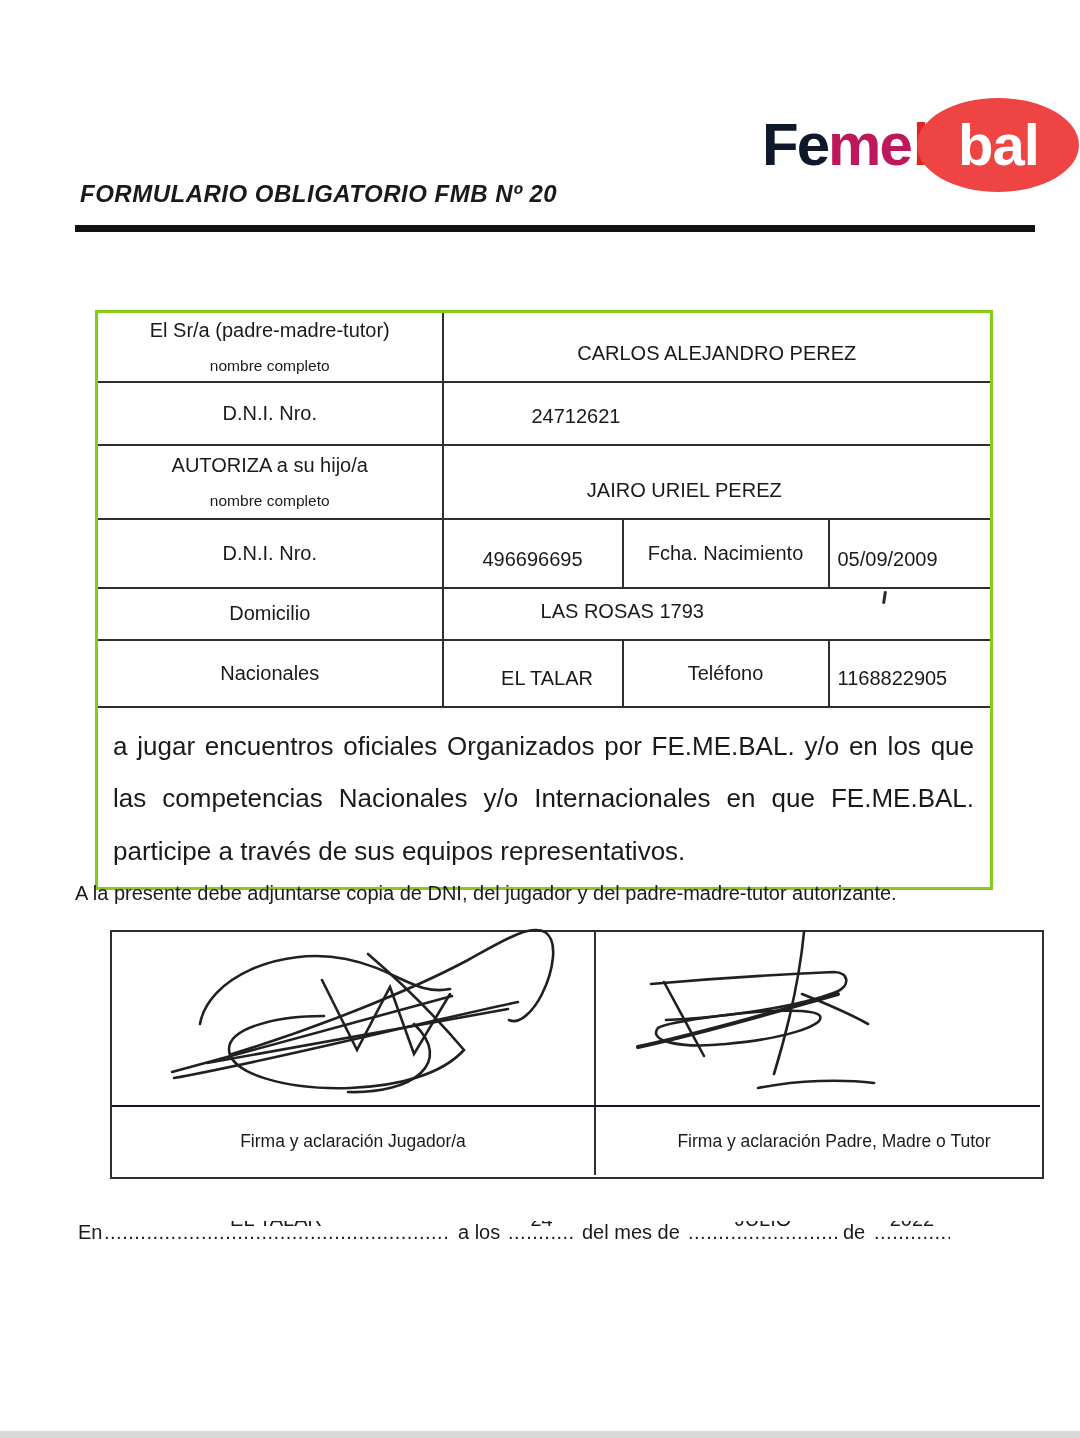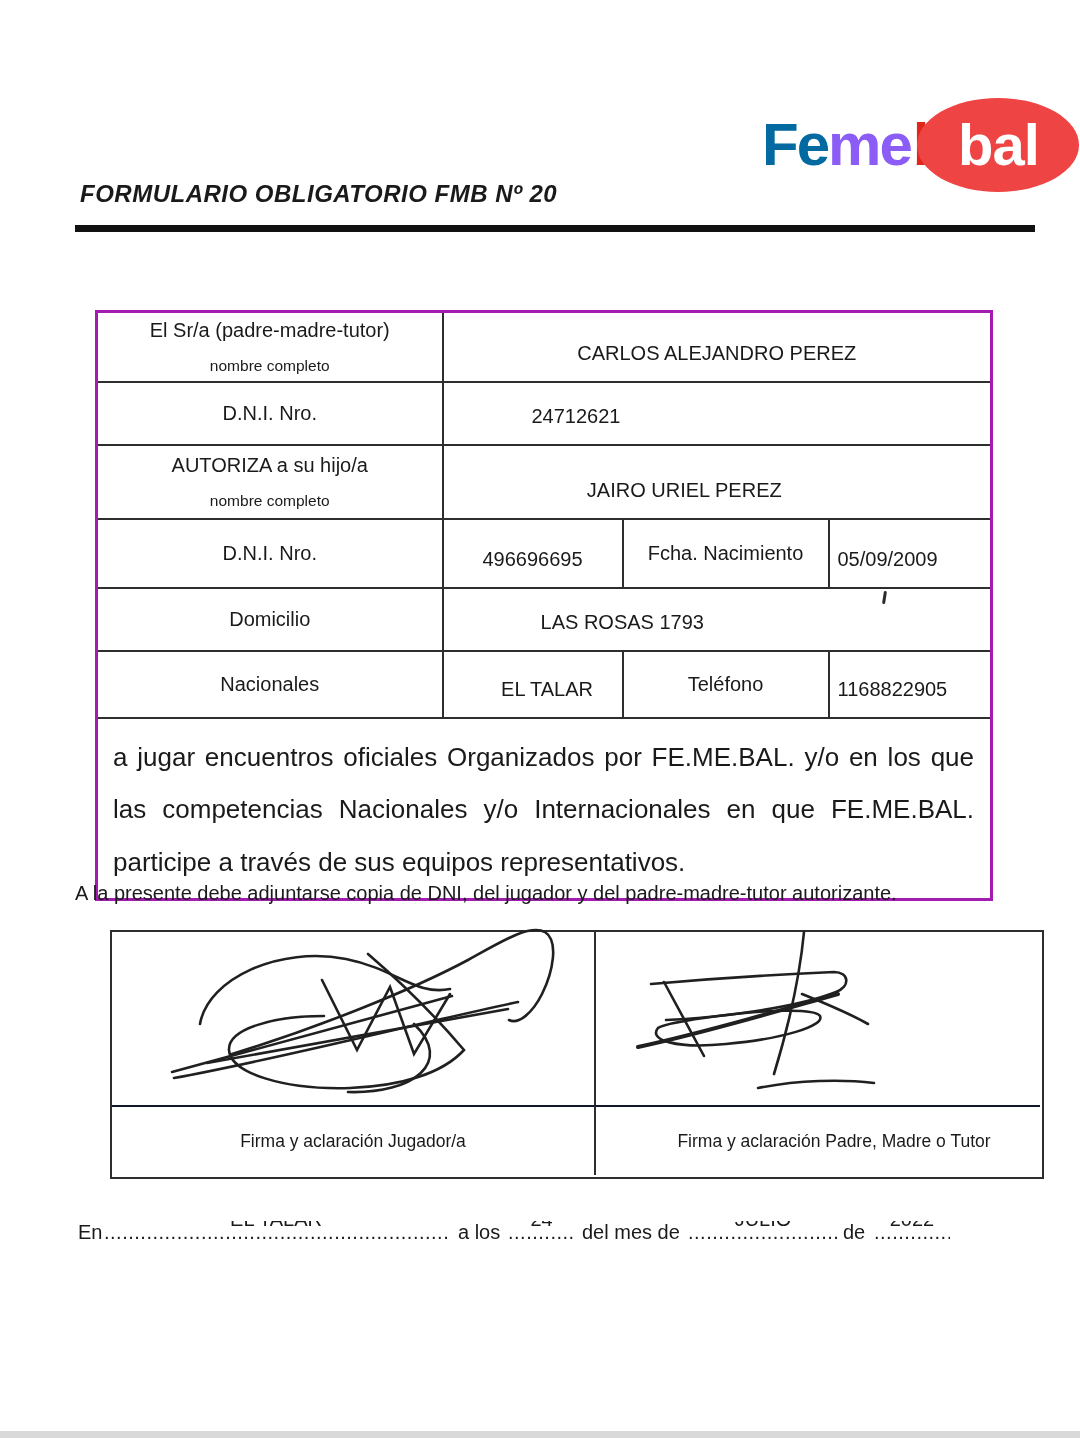--- a/index.html
+++ b/index.html
@@ -4,42 +4,42 @@
 <style>
   html,body { margin:0; padding:0; background:#ffffff; }
   .page {
     position:relative; width:1080px; height:1438px; background:#ffffff;
     font-family:"Liberation Sans", sans-serif; color:#1a1a1a; overflow:hidden;
   }
 
   
   .logo { position:absolute; top:98px; left:762px; display:flex; align-items:center;
           font-weight:bold; font-size:60px; letter-spacing:-2px; line-height:1; }
-  .logo-fe { color:#0369a1; position:relative; z-index:3; }
-  .logo-me { color:#8b5cf6; position:relative; z-index:3; }
+  .logo-fe { color:#0f172a; position:relative; z-index:3; }
+  .logo-me { color:#be185d; position:relative; z-index:3; }
   .logo-b-out { color:#e1251b; position:relative; z-index:1; margin-left:2px; margin-right:-30px; }
   .logo-ball {
     position:relative; z-index:2; width:162px; height:94px; background:#ef4444;
     border-radius:50%; display:flex; align-items:center; justify-content:center;
     color:#ffffff; font-size:58px; letter-spacing:-1px;
   }
 
   
   .doc-title { position:absolute; top:180px; left:80px; font-size:24px; font-weight:bold;
                font-style:italic; letter-spacing:0.5px; white-space:nowrap; }
   .thick-rule { position:absolute; top:225px; left:75px; width:960px; height:7px; background:#111; }
   .section-heading { position:absolute; top:266px; left:0; width:1080px; text-align:center;
                      font-size:20.5px; font-weight:bold; text-decoration:underline;
                      text-underline-offset:4px; text-decoration-thickness:2px; }
 
   
   .form-table { position:absolute; top:310px; left:95px; border-collapse:collapse;
                 table-layout:fixed; width:895px; background:#fff; }
   .form-table td { border:2px solid #2e2e2e; font-size:20px; overflow:hidden; }
-  .form-table { border:3px solid #a21caf; }
+  .form-table { border:3px solid #84cc16; }
   td.lbl { text-align:center; vertical-align:middle; }
   td.lbl .sub { display:block; font-size:15.5px; margin-top:15px; }
   td.val { vertical-align:bottom; padding-bottom:16px; text-align:center; }
   td.val.left-88 { text-align:left; padding-left:88px; }
   td.val.left-8  { text-align:left; padding-left:8px; }
   td.val.pr-66 { padding-right:66px; }
   td.val.pr-190 { padding-right:190px; position:relative; }
   td.val.pl-30 { padding-left:30px; }
   td.clause-cell { padding:12px 16px 10px 15px; text-align:justify; vertical-align:top;
                    font-size:26px; line-height:2.02; }
@@ -123,21 +123,21 @@
         <span class="sub">nombre completo</span>
       </td>
       <td class="val pr-66" colspan="3">JAIRO URIEL PEREZ</td>
     </tr>
     <tr style="height:69px">
       <td class="lbl">D.N.I. Nro.</td>
       <td class="val">496696695</td>
       <td class="lbl">Fcha. Nacimiento</td>
       <td class="val left-8">05/09/2009</td>
     </tr>
-    <tr style="height:63px">
+    <tr style="height:52px">
       <td class="lbl">Domicilio</td>
       <td class="val pr-190" colspan="3">LAS ROSAS 1793</td>
     </tr>
     <tr style="height:67px">
       <td class="lbl">Nacionales</td>
       <td class="val pl-30">EL TALAR</td>
       <td class="lbl">Teléfono</td>
       <td class="val left-8">1168822905</td>
     </tr>
     <tr style="height:148px">

